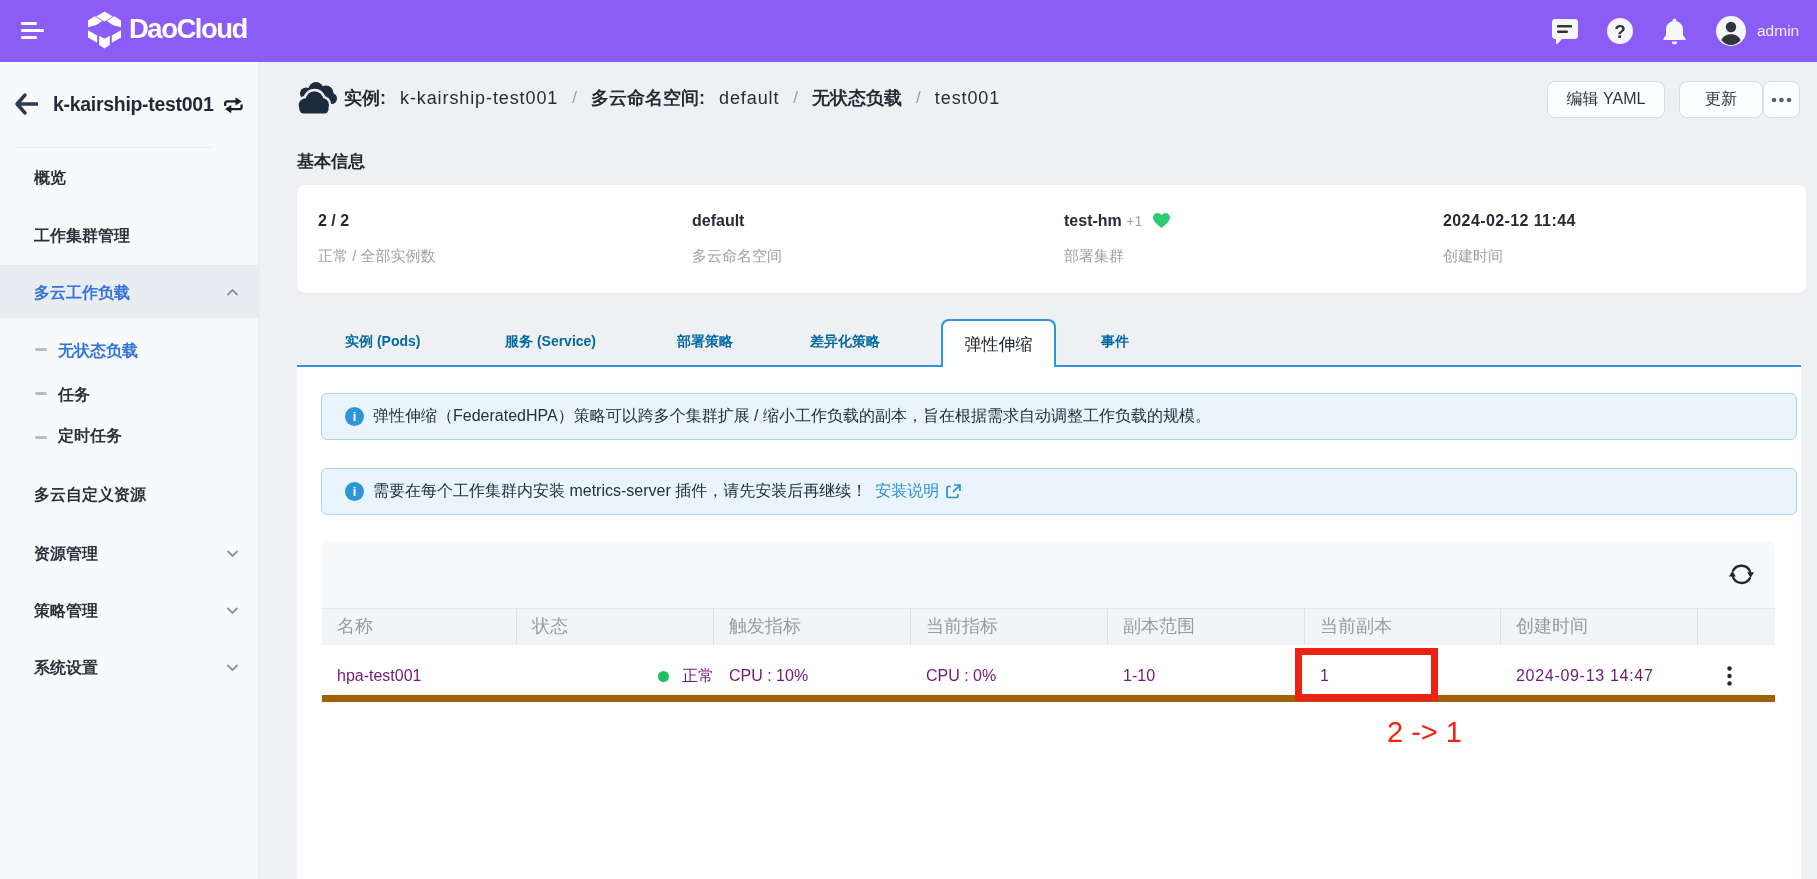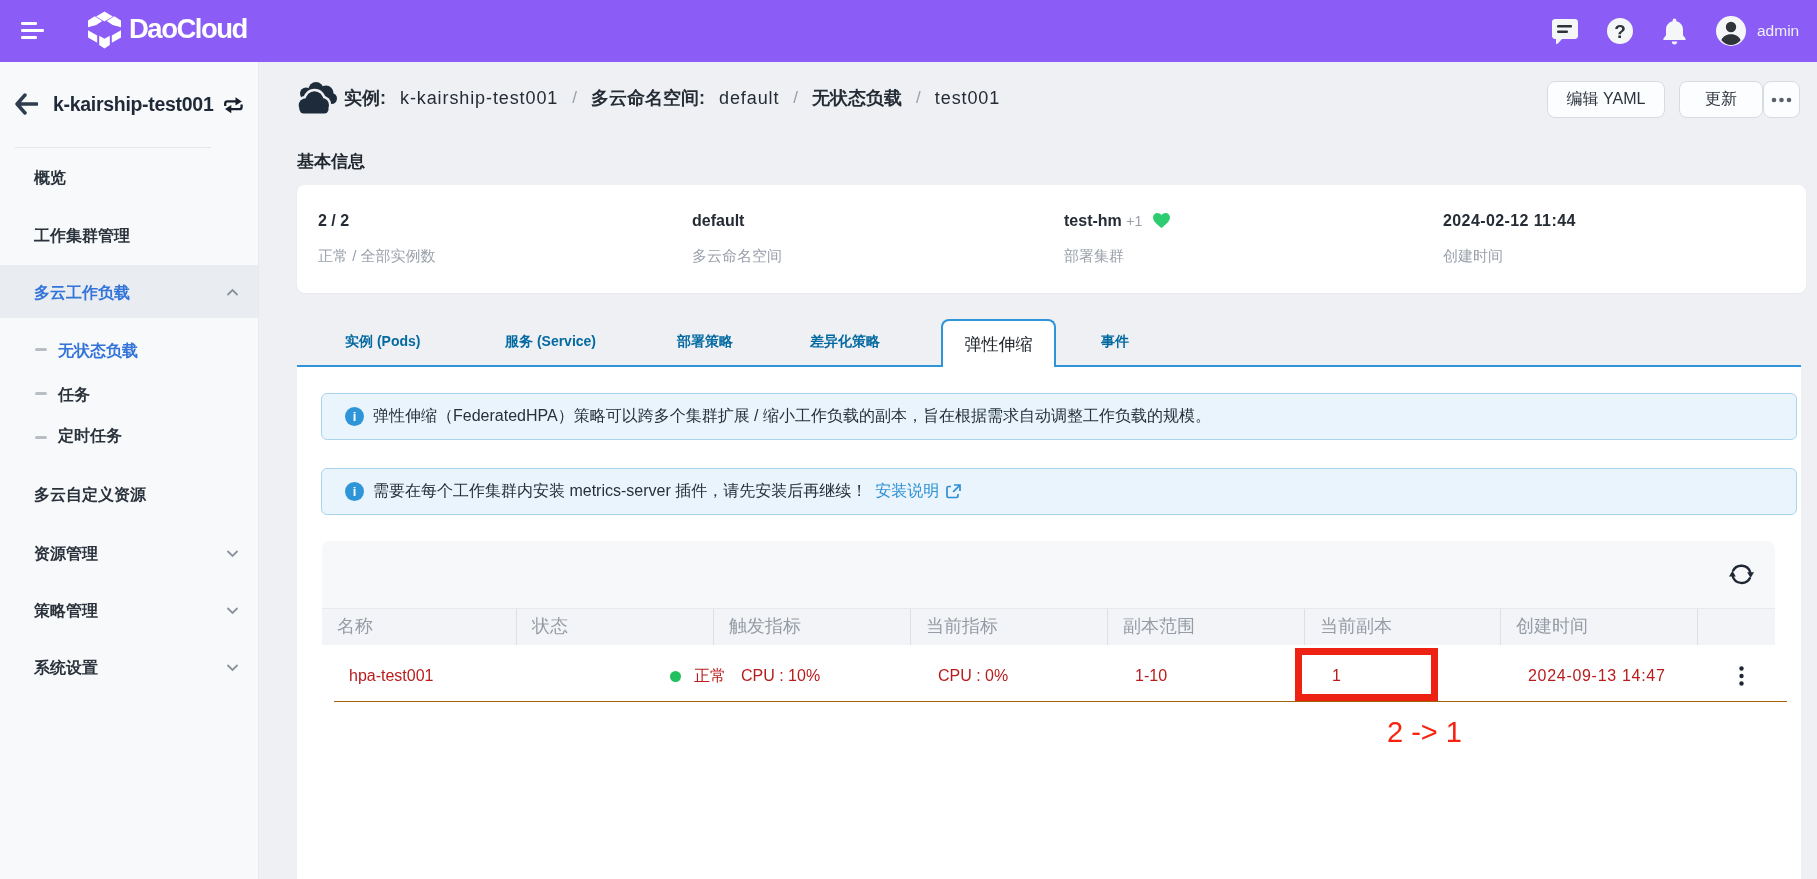--- a/index.html
+++ b/index.html
@@ -48,21 +48,21 @@
 
   .alert { position:absolute; left:24px; width:1476px; height:47px; background:#e9f4fc; border:1px solid #abd4ef; border-radius:6px; display:flex; align-items:center; font-size:16px; color:#25313c; }
   .ainfo { width:19px; height:19px; border-radius:50%; background:#2e96d8; color:#fff; font-size:13px; font-weight:bold; display:flex; align-items:center; justify-content:center; margin:0 9px 0 23px; flex:0 0 auto; font-style:normal; }
 
   
   #tcard { position:absolute; left:25px; top:174px; width:1453px; height:161px; }
   #toolbar { position:absolute; left:0; top:0; width:1453px; height:67px; background:#f7f8fa; border-radius:8px 8px 0 0; }
   #thead { position:absolute; left:0; top:67px; width:1453px; height:37px; background:#f3f4f7; border-top:1px solid #e7e9ec; }
   .th { position:absolute; top:0; height:37px; display:flex; align-items:center; padding-left:15px; padding-bottom:4px; font-size:18px; color:#959ca5; border-right:1px solid #dde0e4; }
   .th:last-child { border-right:none; }
-  #trow { position:absolute; left:12px; top:104px; width:1453px; height:57px; background:#fff; border-bottom:1px solid #a16207; font-size:16px; color:#b91c1c; }
+  #trow { position:absolute; left:0; top:104px; width:1453px; height:57px; background:#fff; border-bottom:7px solid #a16207; font-size:16px; color:#701a75; }
   .td { position:absolute; top:0; height:56px; display:flex; align-items:center; padding-left:15px; padding-top:6px; }
 
   
   #redbox { position:absolute; left:1295px; top:648px; width:143px; height:53px; border:7px solid #ee2213; z-index:5; }
   #redtext { position:absolute; left:1387px; top:716px; font-size:29px; color:#f5230f; z-index:5; }
 
   svg { display:block; }
 </style>
 </head>
 <body>

